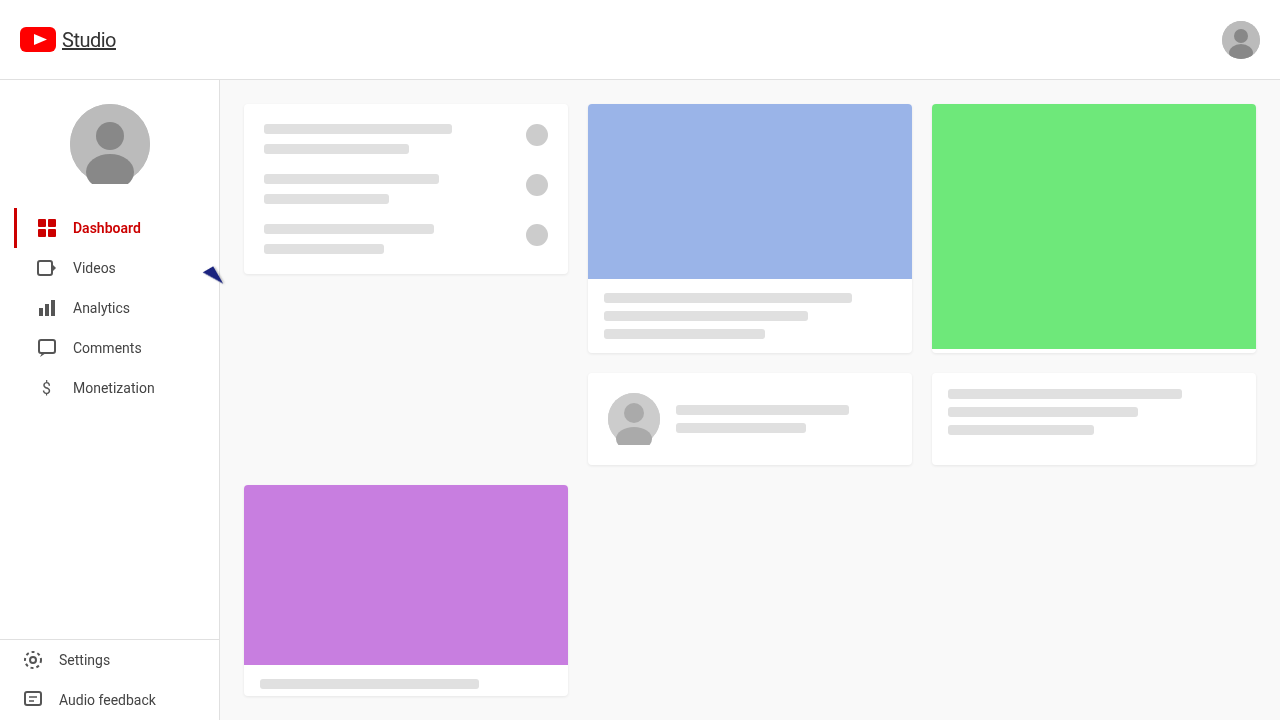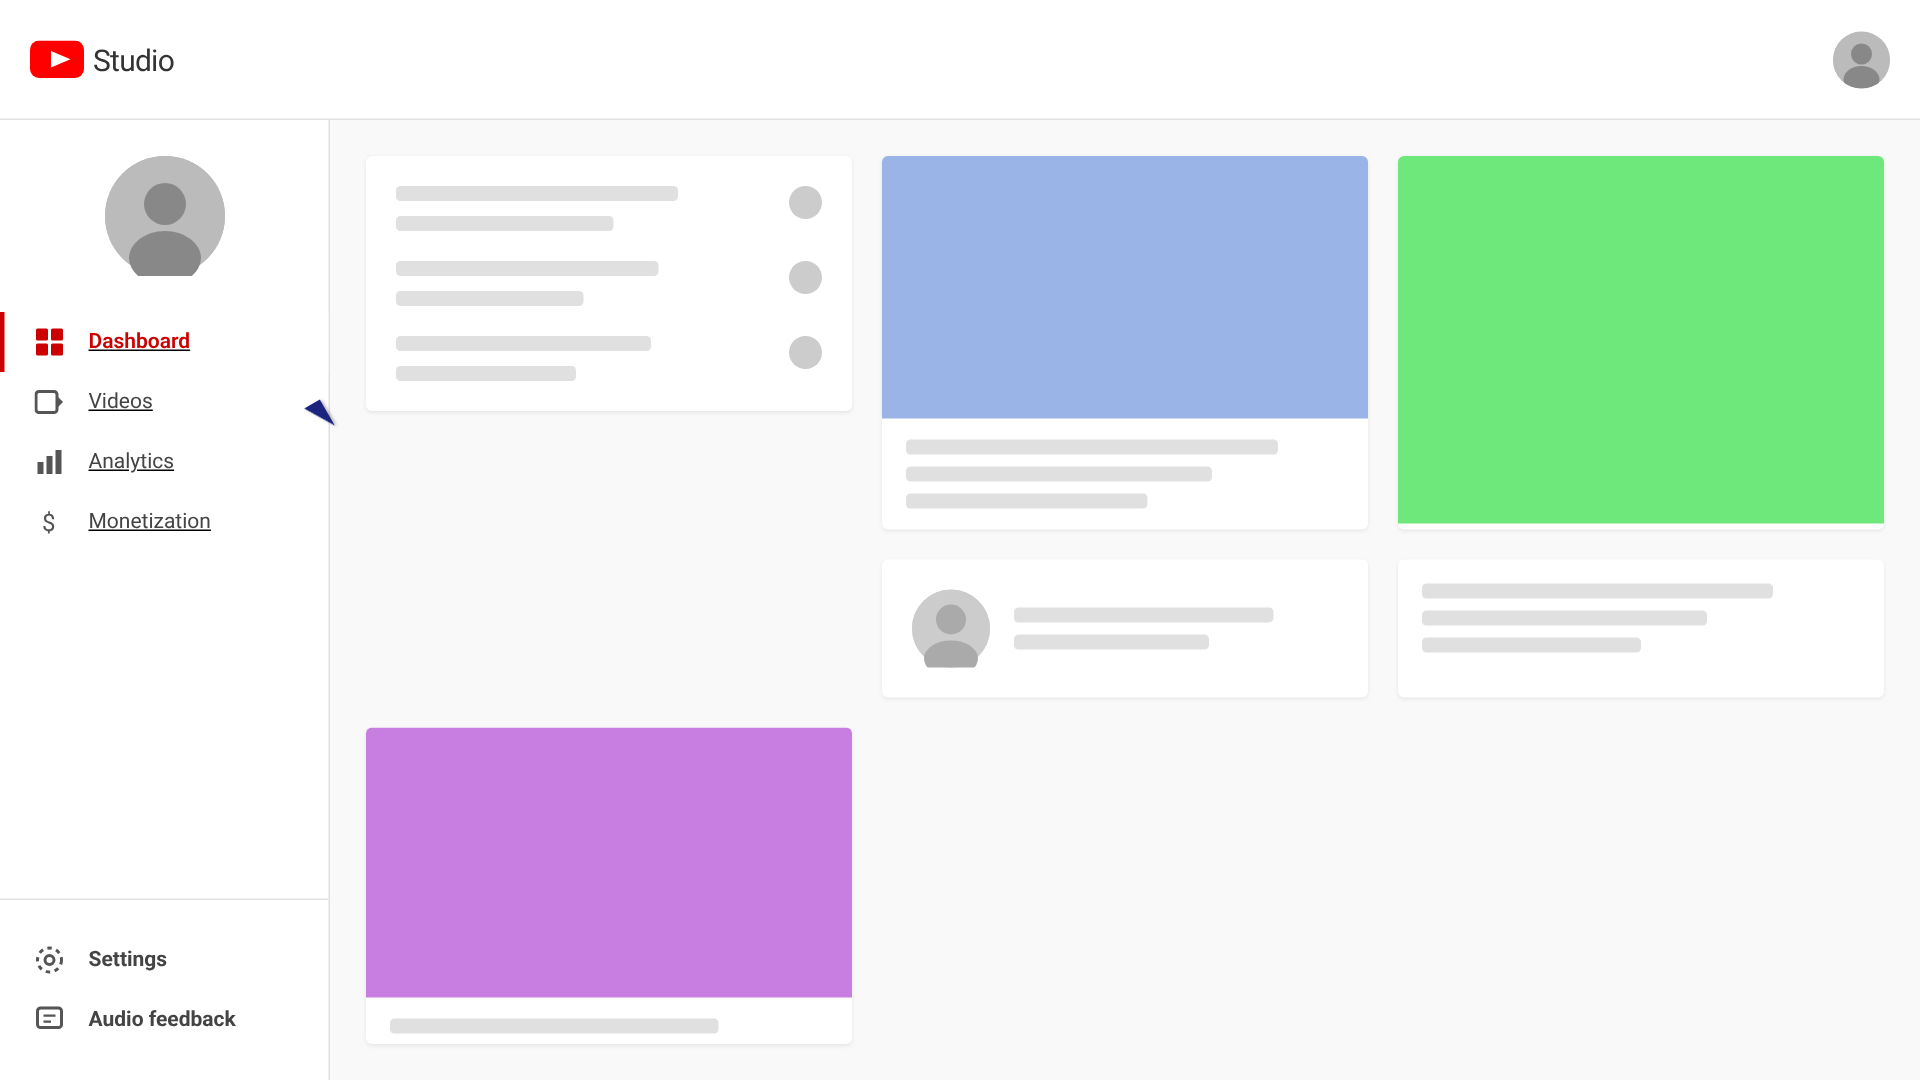--- a/index.html
+++ b/index.html
@@ -28,20 +28,21 @@
     }
     .yt-icon {
       width: 36px;
       height: 25px;
     }
     .studio-text {
       font-size: 20px;
       font-weight: 400;
       color: #333;
       letter-spacing: -0.5px;
+      text-decoration: underline;
     }
     .avatar-header {
       width: 38px;
       height: 38px;
       border-radius: 50%;
       background: #bbb;
       display: flex;
       align-items: center;
       justify-content: center;
       overflow: hidden;
@@ -75,22 +76,21 @@
       height: 80px;
       border-radius: 50%;
       background: #bbb;
       display: flex;
       align-items: center;
       justify-content: center;
     }
 
     .sidebar-nav {
       flex: 1;
-      padding: 8px 0;
-      text-decoration: underline;
+      padding: 8px 14px;
     }
     .nav-item {
       display: flex;
       align-items: center;
       gap: 16px;
       padding: 10px 20px;
       cursor: pointer;
       font-size: 14px;
       color: #444;
       position: relative;
@@ -110,22 +110,21 @@
       align-items: center;
       justify-content: center;
       font-size: 18px;
       color: #555;
       flex-shrink: 0;
     }
     .nav-label { font-size: 14px; }
 
     .sidebar-bottom {
       border-top: 1px solid #e0e0e0;
-      padding: 20px 0;
-      font-weight: bold;
+      padding: 0 0;
     }
 
     
     .main-content {
       flex: 1;
       background: #f9f9f9;
       overflow-y: auto;
       padding: 24px;
       display: grid;
       grid-template-columns: 1fr 1fr 1fr;
@@ -275,20 +274,29 @@
       </div>
       <div class="nav-item">
         <span class="nav-icon">
           <svg width="20" height="20" viewBox="0 0 20 20">
             <rect x="2" y="10" width="4" height="8" fill="#555"></rect>
             <rect x="8" y="6" width="4" height="12" fill="#555"></rect>
             <rect x="14" y="2" width="4" height="16" fill="#555"></rect>
           </svg>
         </span>
         <span class="nav-label">Analytics</span>
+      </div>
+      <div class="nav-item">
+        <span class="nav-icon">
+          <svg width="20" height="20" viewBox="0 0 20 20">
+            <rect x="2" y="2" width="16" height="13" rx="2" fill="none" stroke="#555" stroke-width="2"></rect>
+            <polygon points="5,15 3,19 9,15" fill="#555"></polygon>
+          </svg>
+        </span>
+        <span class="nav-label">Comments</span>
       </div>
       <div class="nav-item">
         <span class="nav-icon">
           <svg width="20" height="20" viewBox="0 0 20 20">
             <text x="5" y="16" font-size="16" fill="#555">$</text>
           </svg>
         </span>
         <span class="nav-label">Monetization</span>
       </div>
     </nav>

